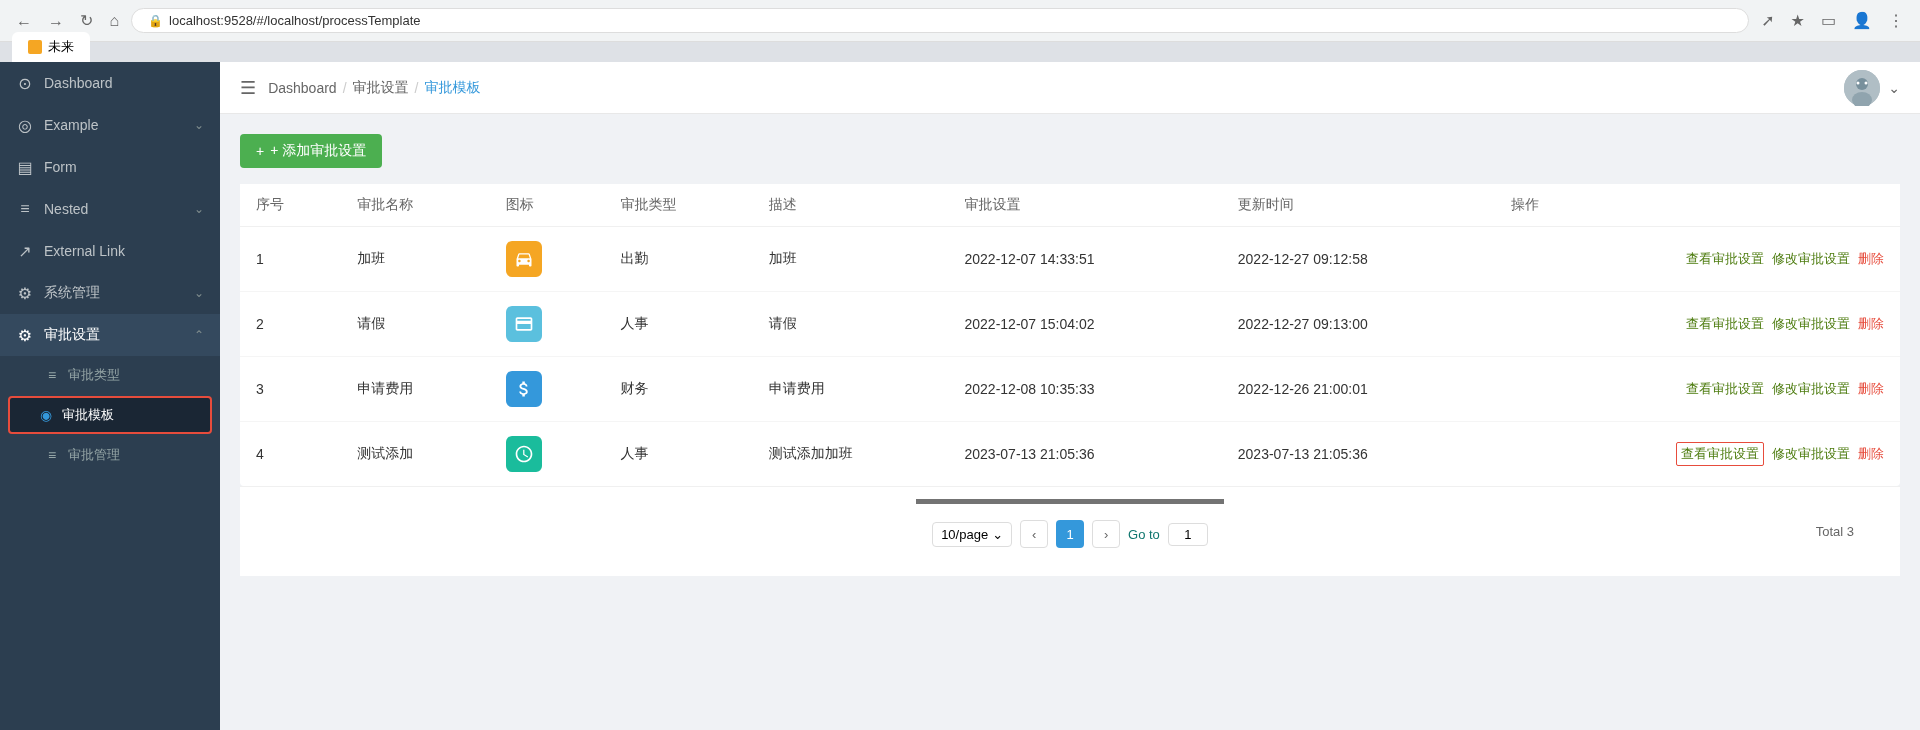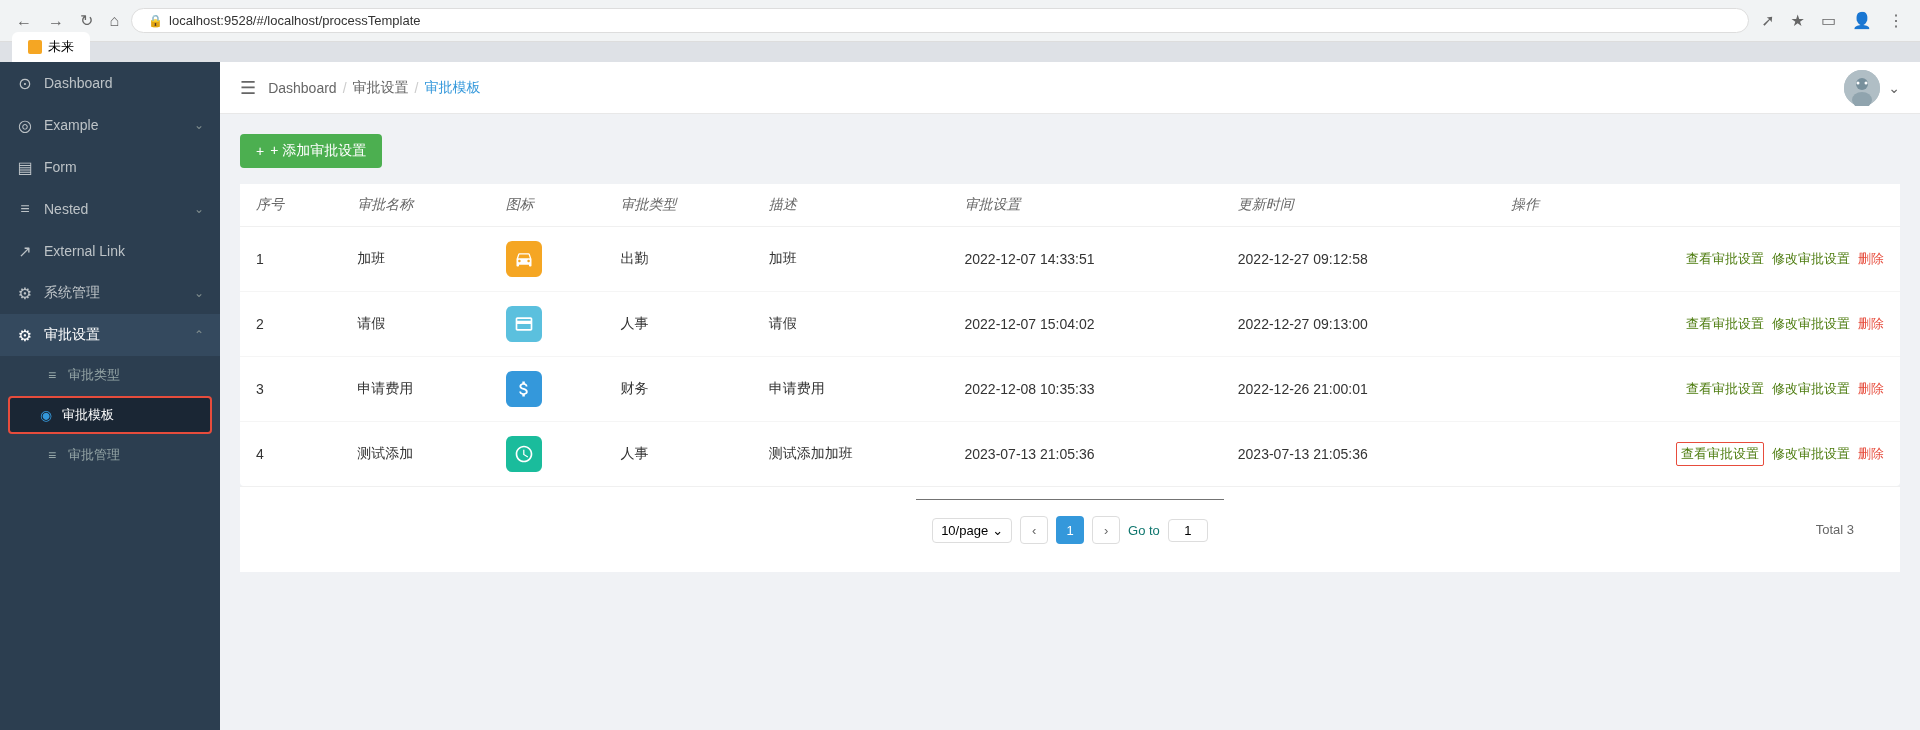--- a/index.html
+++ b/index.html
@@ -45,31 +45,31 @@
     .breadcrumb-current { color: #3498db; cursor: pointer; }
     .topbar-right { display: flex; align-items: center; gap: 8px; }
     .avatar-svg { width: 36px; height: 36px; border-radius: 50%; background: #b0bec5; display: flex; align-items: center; justify-content: center; }
 
     .content { flex: 1; padding: 20px; overflow: auto; }
     .add-btn { background: #4caf50; color: white; border: none; padding: 8px 16px; border-radius: 4px; cursor: pointer; font-size: 14px; display: flex; align-items: center; gap: 6px; margin-bottom: 16px; }
 
     
     .table-container { background: white; border-radius: 4px; }
     table { width: 100%; border-collapse: collapse; }
-    th { padding: 12px 16px; text-align: left; color: #666; font-weight: 500; font-size: 14px; border-bottom: 1px solid #f0f0f0; background: white; font-style: italic; }
+    th { padding: 12px 16px; text-align: left; color: #666; font-weight: 500; font-size: 14px; border-bottom: 1px solid #f0f0f0; background: white; }
     td { padding: 14px 16px; color: #333; font-size: 14px; border-bottom: 1px solid #f5f5f5; }
     tr:last-child td { border-bottom: none; }
 
     .action-link { color: #4d7c0f; cursor: pointer; font-size: 13px; }
     .action-link-danger { color: #e74c3c; cursor: pointer; font-size: 13px; }
     .action-cell { display: flex; align-items: center; gap: 8px; justify-content: flex-end; }
     .action-highlighted { border: 1px solid #e74c3c; padding: 2px 4px; border-radius: 2px; }
 
     
-    .pagination { display: flex; align-items: center; justify-content: center; padding: 16px; gap: 8px; background: white; border-top: 1px solid #737373; }
+    .pagination { display: flex; align-items: center; justify-content: center; padding: 16px; gap: 8px; background: white; border-top: 5px solid #737373; }
     .page-size-select { border: 1px solid #ddd; border-radius: 4px; padding: 4px 8px; font-size: 13px; cursor: pointer; background: white; display: flex; align-items: center; gap: 4px; }
     .page-btn { width: 28px; height: 28px; border: 1px solid #ddd; background: white; border-radius: 4px; cursor: pointer; display: flex; align-items: center; justify-content: center; color: #666; font-size: 13px; }
     .page-btn:disabled { color: #ccc; cursor: default; }
     .page-num { width: 28px; height: 28px; background: #3498db; color: white; border-radius: 4px; display: flex; align-items: center; justify-content: center; font-size: 13px; cursor: pointer; }
     .goto-label { color: #0f766e; font-size: 13px; }
     .goto-input { width: 40px; border: 1px solid #ddd; border-radius: 4px; padding: 3px 6px; font-size: 13px; text-align: center; }
     .total-label { position: absolute; right: 30px; color: #666; font-size: 13px; }
     .pagination-wrapper { position: relative; display: flex; align-items: center; justify-content: center; width: 100%; }
   </style>
 </head>

